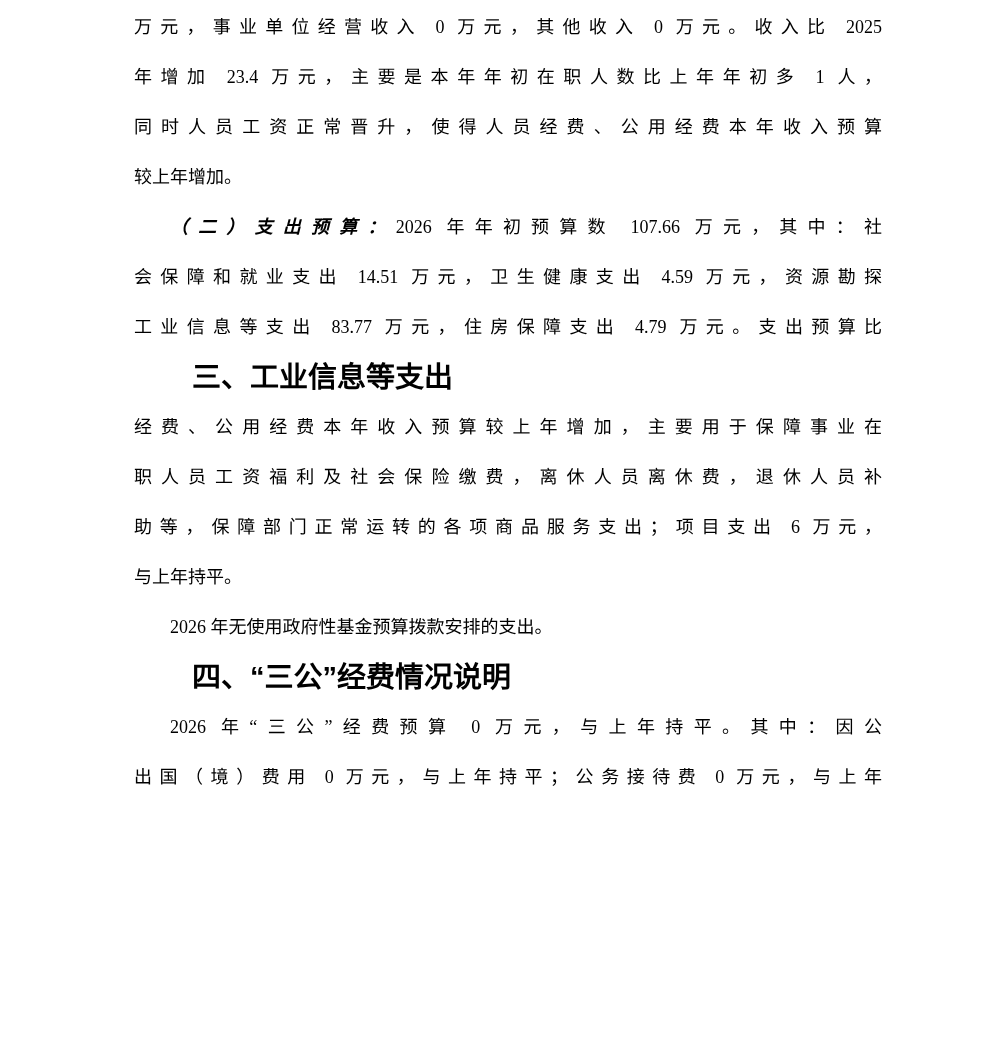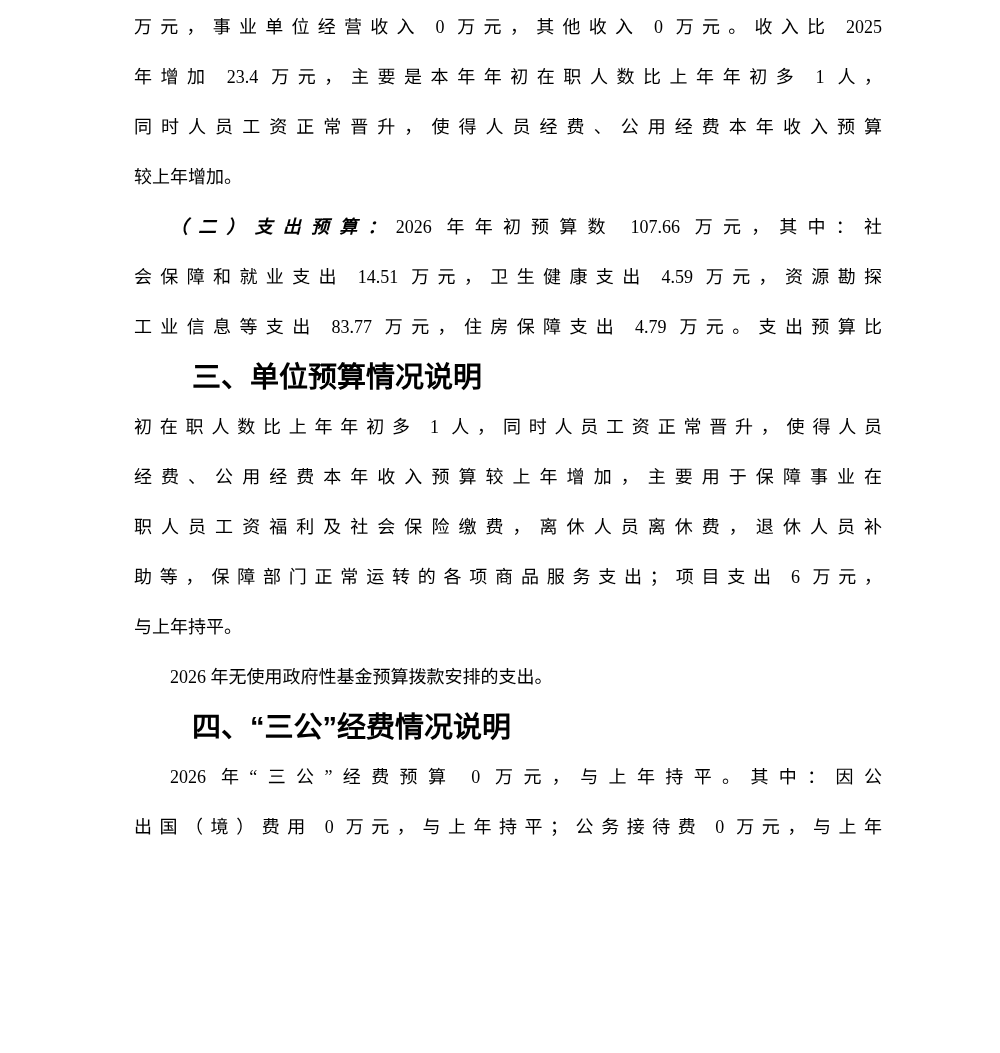--- a/index.html
+++ b/index.html
@@ -57,23 +57,22 @@
 
     <div class="ln j">万元，事业单位经营收入 0 万元，其他收入 0 万元。收入比 2025</div>
     <div class="ln j">年增加 23.4 万元，主要是本年年初在职人数比上年年初多 1 人，</div>
     <div class="ln j">同时人员工资正常晋升，使得人员经费、公用经费本年收入预算</div>
     <div class="ln">较上年增加。</div>
 
     <div class="ln j indent"><span class="lead">（二）支出预算：</span><span>2026 年年初预算数 107.66 万元，其中：社</span></div>
     <div class="ln j">会保障和就业支出 14.51 万元，卫生健康支出 4.59 万元，资源勘探</div>
     <div class="ln j">工业信息等支出 83.77 万元，住房保障支出 4.79 万元。支出预算比</div>
 
-    <div class="ln heading indent">三、单位预算情况说明</div>
+    <div class="ln heading indent">三、工业信息等支出</div>
 
-    <div class="ln j">初在职人数比上年年初多 1 人，同时人员工资正常晋升，使得人员</div>
     <div class="ln j">经费、公用经费本年收入预算较上年增加，主要用于保障事业在</div>
     <div class="ln j">职人员工资福利及社会保险缴费，离休人员离休费，退休人员补</div>
     <div class="ln j">助等，保障部门正常运转的各项商品服务支出；项目支出 6 万元，</div>
     <div class="ln">与上年持平。</div>
 
     <div class="ln indent">2026 年无使用政府性基金预算拨款安排的支出。</div>
 
     <div class="ln heading indent">四、“三公”经费情况说明</div>
 
     <div class="ln j indent">2026 年“三公”经费预算 0 万元，与上年持平。其中：因公</div>

